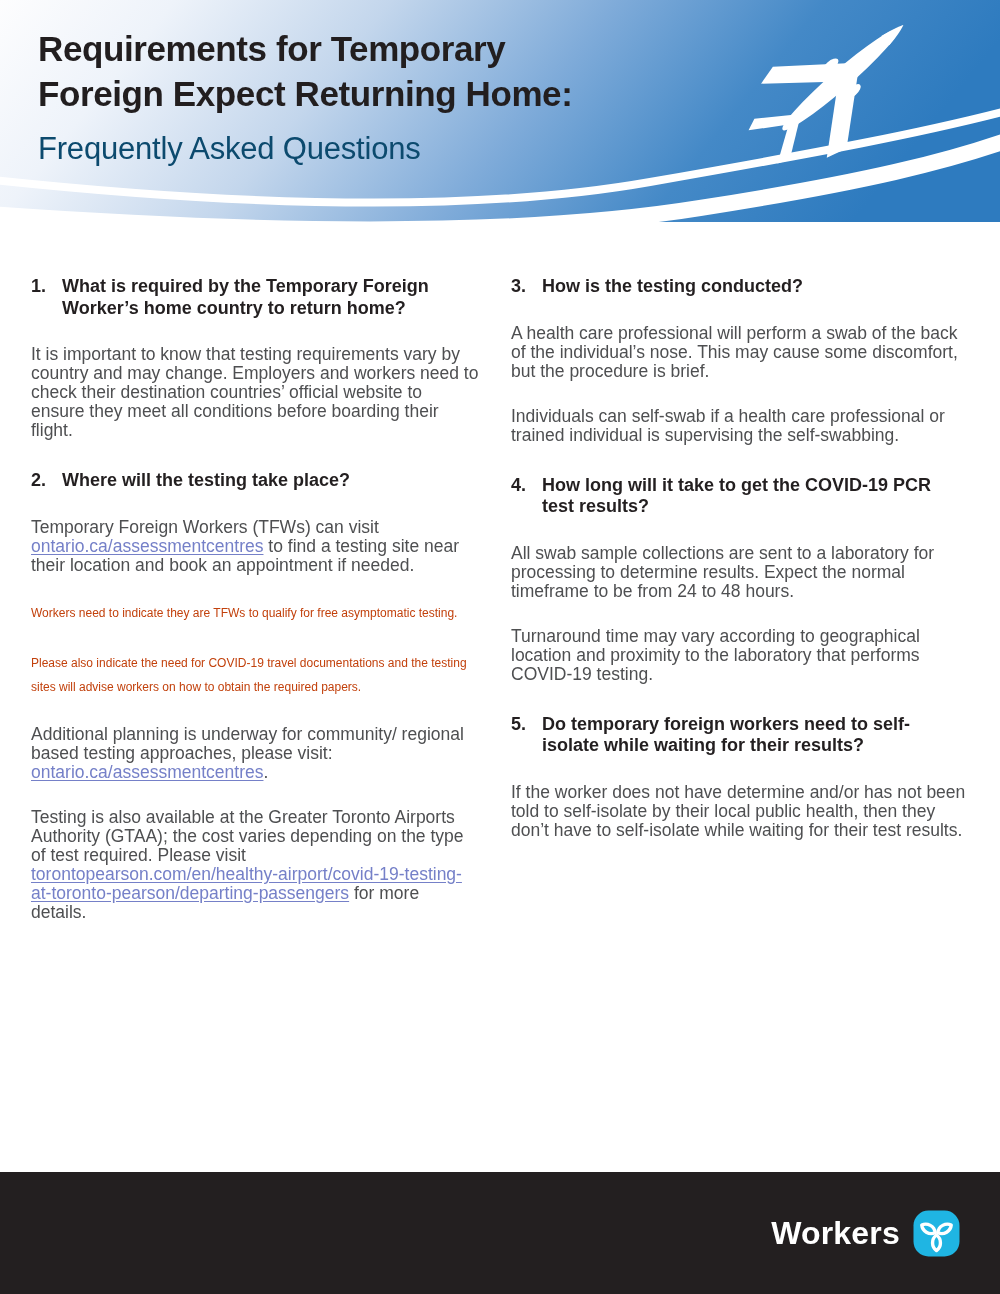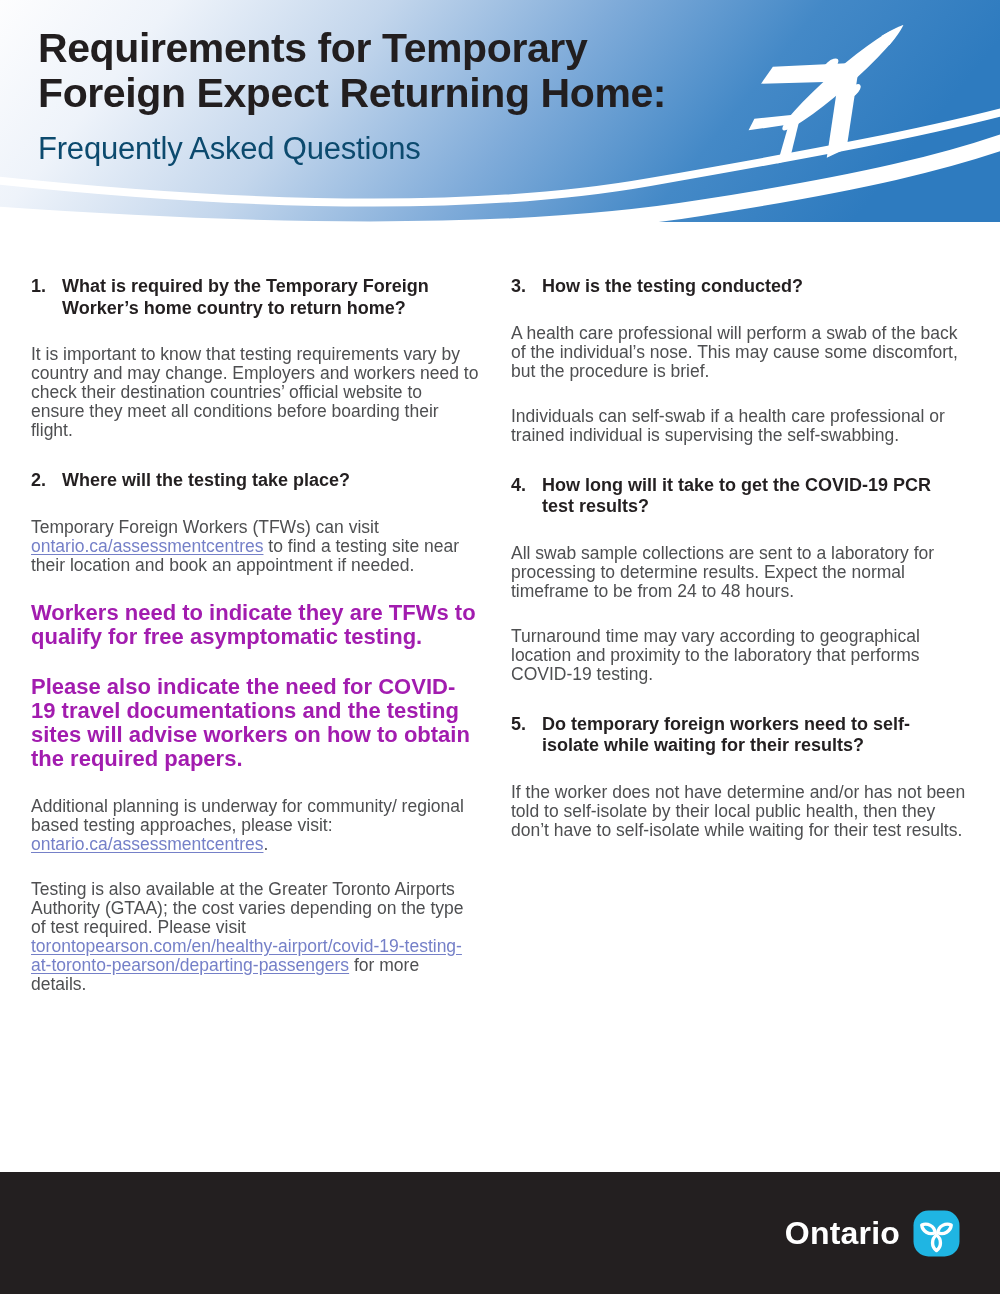--- a/index.html
+++ b/index.html
@@ -4,21 +4,21 @@
 <style>
   html,body{margin:0;padding:0;background:#e9e9e9;}
   .page{
     position:relative;width:1000px;height:1294px;margin:0 auto;background:#ffffff;
     font-family:"Liberation Sans", sans-serif;overflow:hidden;
   }
   
   .banner{position:absolute;top:0;left:0;width:1000px;height:222px;}
   .header-text{position:absolute;left:38px;top:26px;z-index:3;}
   .title-line{
-    font-size:41px;font-weight:800;color:#221e1f;line-height:45px;letter-spacing:-0.4px;
+    font-size:35px;font-weight:800;color:#221e1f;line-height:45px;letter-spacing:-0.4px;
   }
   .subtitle{
     font-size:31px;font-weight:400;color:#0c4a6e;margin-top:15px;letter-spacing:-0.2px;
   }
   
   .columns{
     position:absolute;left:31px;top:276px;width:938px;display:flex;gap:32px;
   }
   .col{flex:0 0 448px;width:448px;}
   .col.right{flex:0 0 455px;width:455px;}
@@ -26,21 +26,21 @@
   .q-heading{
     display:flex;margin-top:30px;font-weight:700;font-size:18px;line-height:21.5px;color:#231f20;
   }
   .faq-item:first-child .q-heading{margin-top:0;}
   .q-num{flex:0 0 31px;width:31px;}
   .q-text{flex:1;}
   p.body-p{
     margin:26px 0 0 0;font-size:17.5px;line-height:19px;color:#4e4f51;
     overflow-wrap:break-word;
   }
-  p.body-p.bold{font-weight:700;color:#a21caf;font-size:22px;line-height:24px;}
+  p.body-p.bold{font-weight:400;color:#c2410c;font-size:12px;line-height:24px;}
   a.doc-link{color:#7580c8;text-decoration:underline;text-underline-offset:2px;margin-top:22px;}
   
   .footer{
     position:absolute;left:0;top:1172px;width:1000px;height:122px;background:#231f20;
     display:flex;align-items:center;justify-content:flex-end;padding:0;box-sizing:border-box;
   }
   .wordmark{
     color:#ffffff;font-size:32px;font-weight:700;letter-spacing:0.2px;margin-right:13px;
   }
   .trillium{margin-right:40px;}
@@ -134,21 +134,21 @@
           <div class="q-heading">
             <span class="q-num">5.</span>
             <span class="q-text">Do temporary foreign workers need to self-isolate while waiting for their results?</span>
           </div>
           <p class="body-p">If the worker does not have determine and/or has not been told to self-isolate by their local public health, then they don’t have to self-isolate while waiting for their test results.</p>
         </div>
       </div>
   </div>
 
   <div class="footer">
-    <span class="wordmark">Ontario</span>
+    <span class="wordmark">Workers</span>
     <svg class="trillium" width="47" height="47" viewBox="0 0 47 47" xmlns="http://www.w3.org/2000/svg">
       <rect x="0.5" y="0.5" width="46" height="46" rx="15" fill="#1fb5e3"></rect>
       <g transform="translate(23.5,23.5)" stroke="#ffffff" stroke-width="3.4" fill="none" stroke-linecap="round" stroke-linejoin="round">
         <path d="M 0,1.5 C -5.5,5.5 -5,13.5 0,17 C 5,13.5 5.5,5.5 0,1.5 Z"></path>
         <path transform="rotate(120)" d="M 0,1.5 C -5.5,5.5 -5,13.5 0,17 C 5,13.5 5.5,5.5 0,1.5 Z"></path>
         <path transform="rotate(240)" d="M 0,1.5 C -5.5,5.5 -5,13.5 0,17 C 5,13.5 5.5,5.5 0,1.5 Z"></path>
       </g>
     </svg>
   </div>
 

